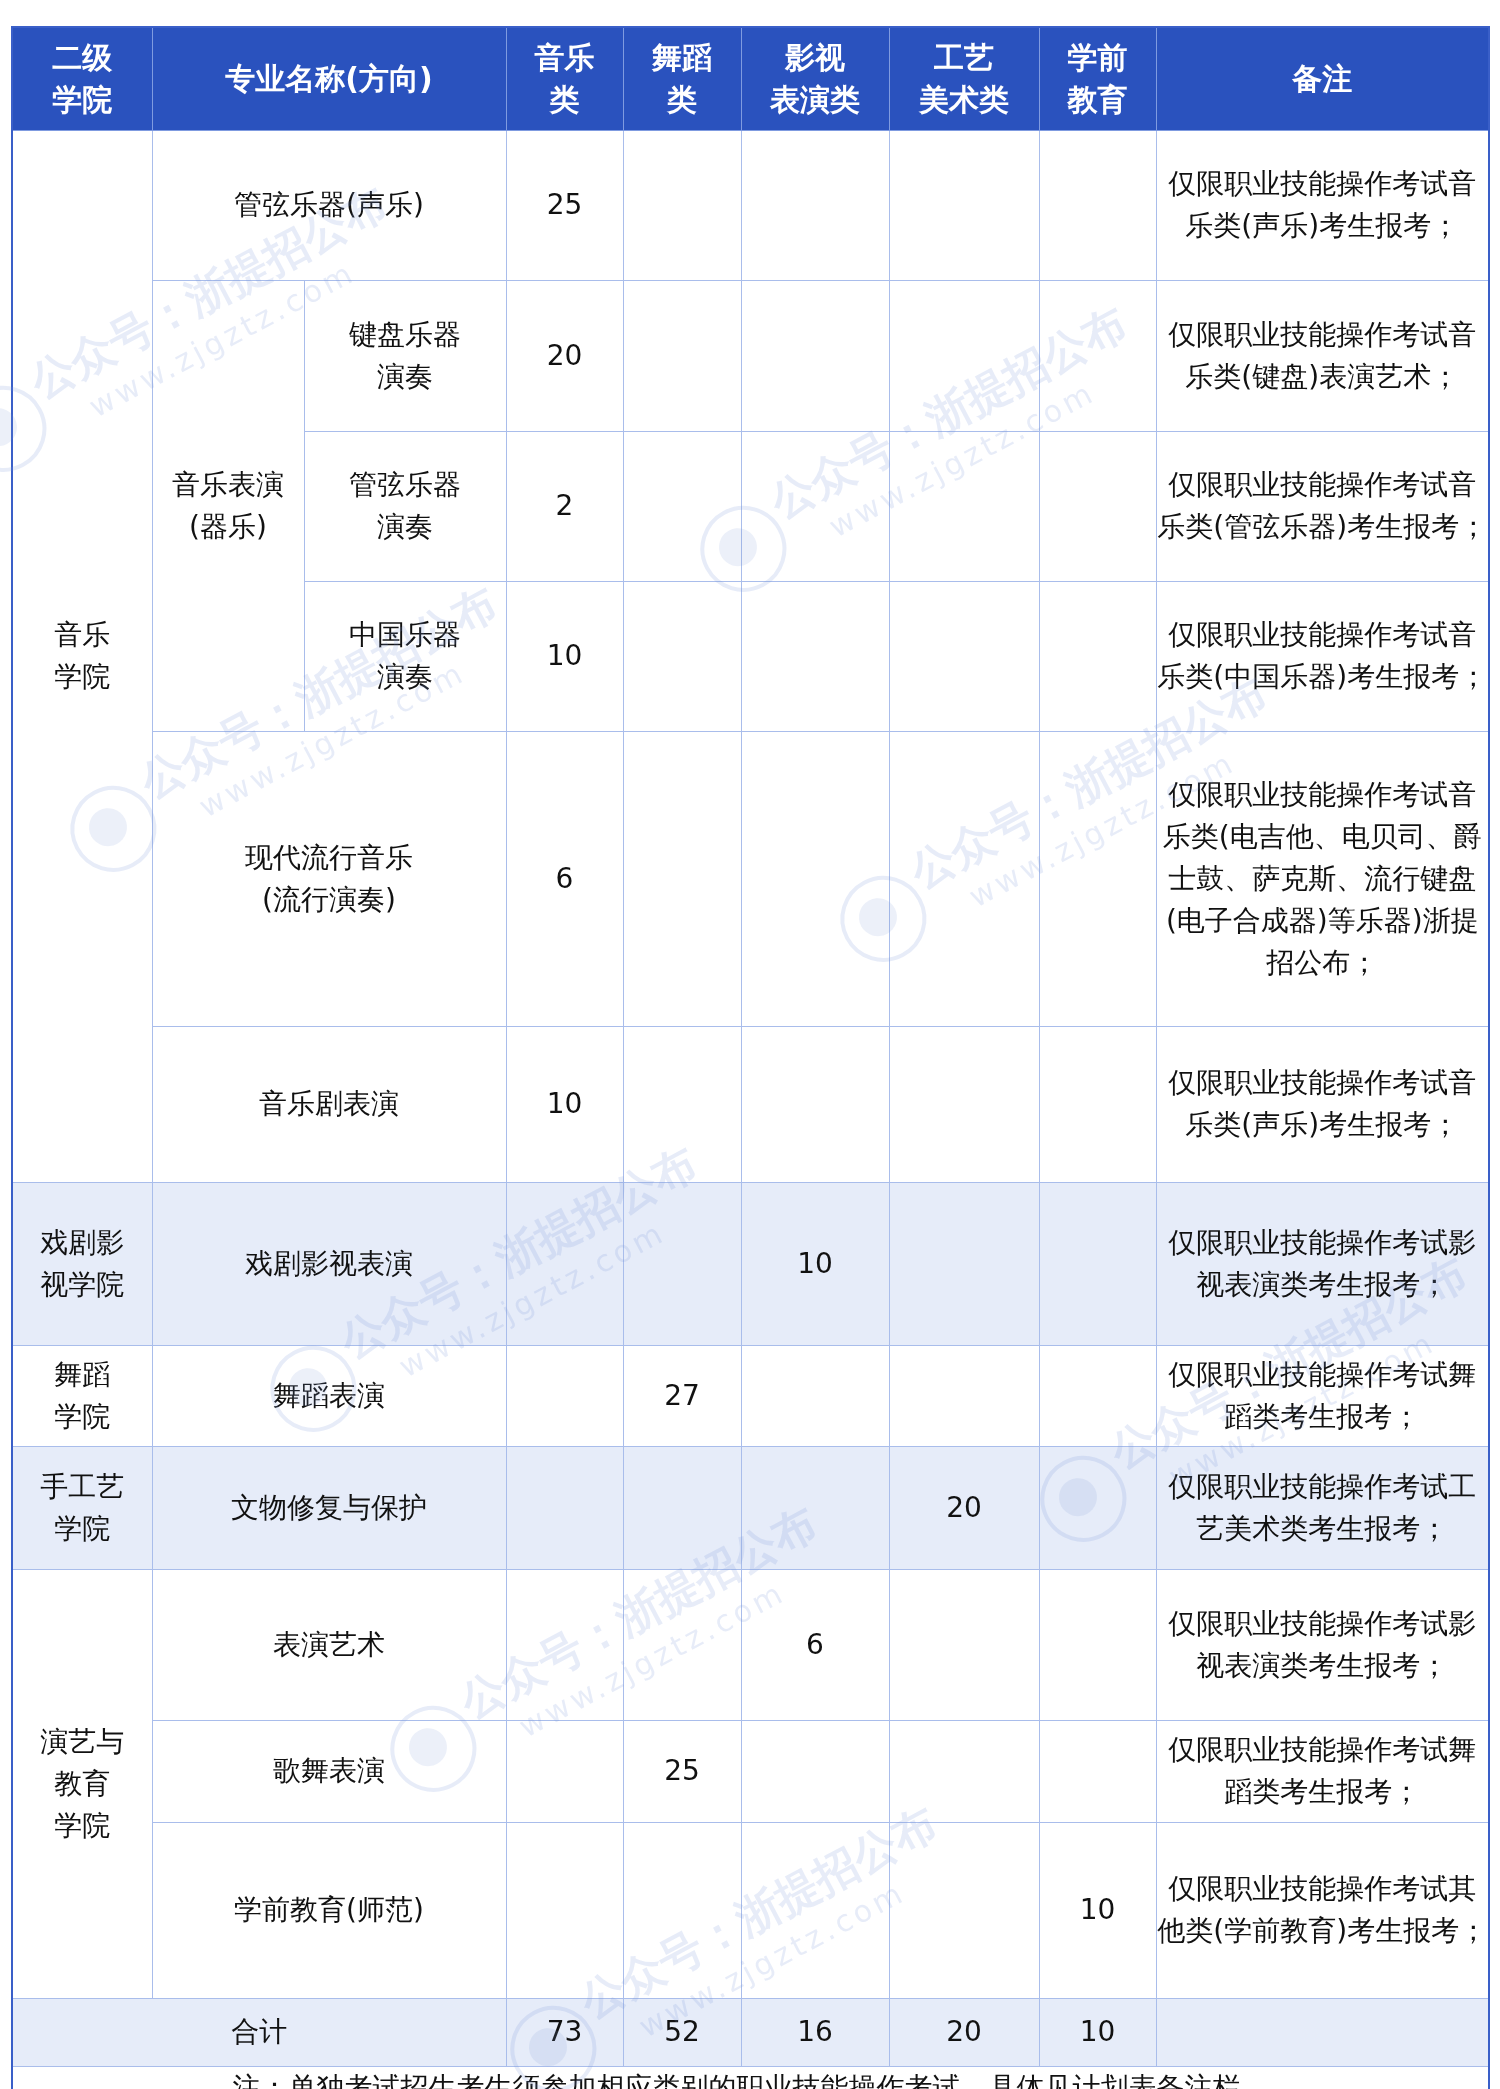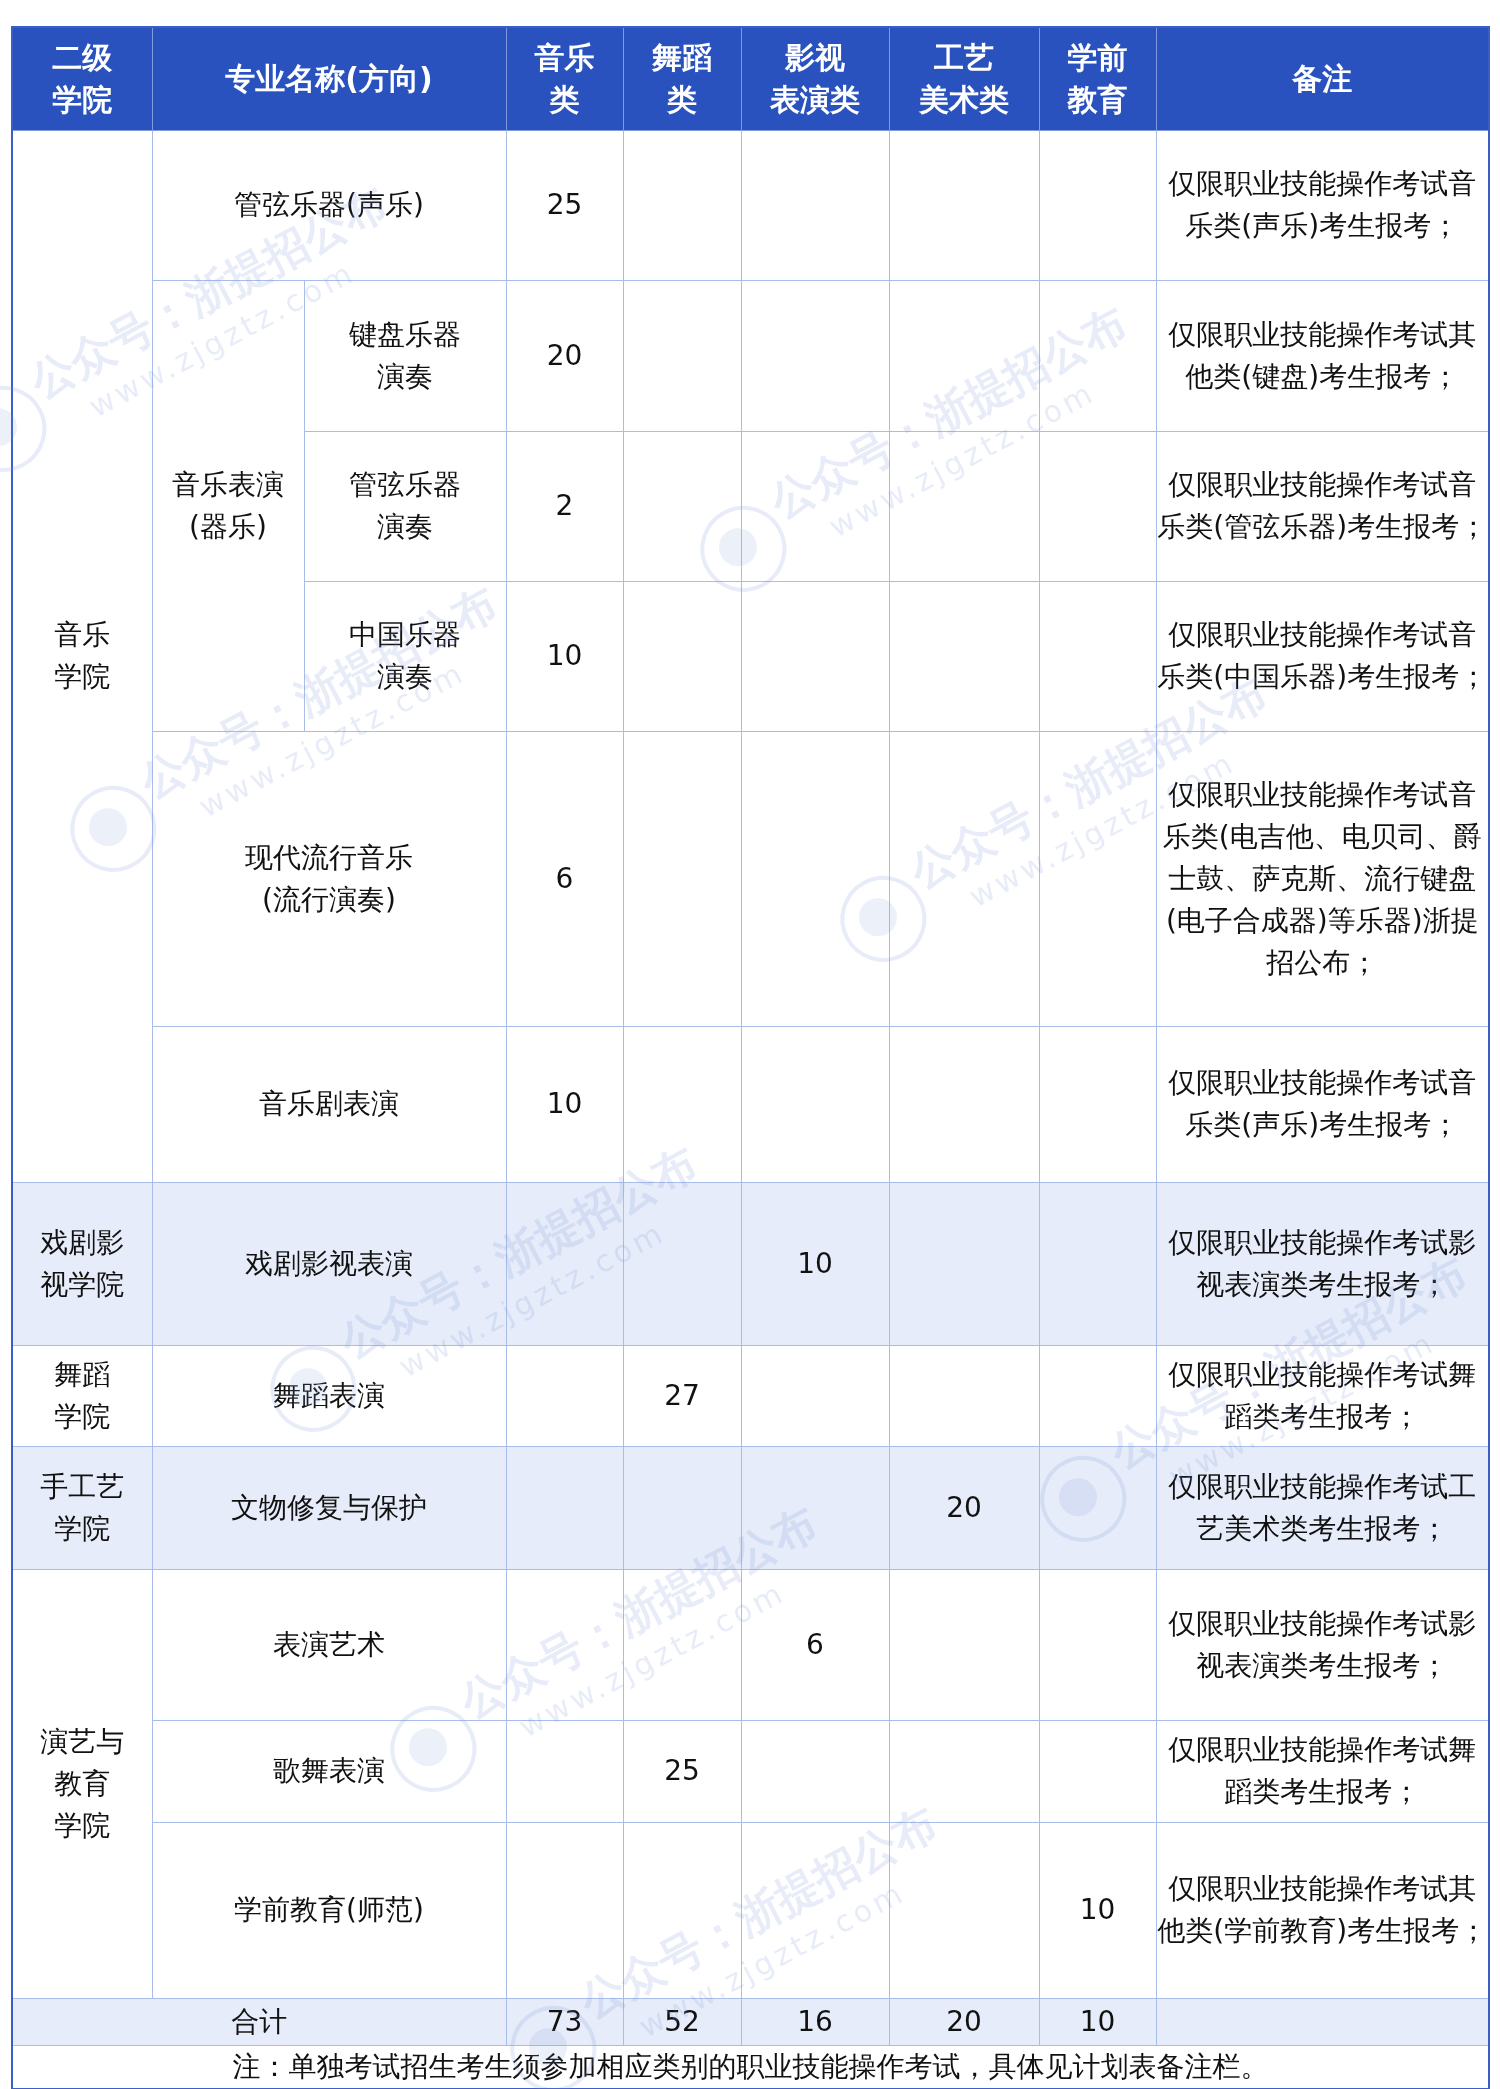--- a/index.html
+++ b/index.html
@@ -64,21 +64,21 @@
       <td class="remark">仅限职业技能操作考试音乐类(声乐)考生报考；</td>
     </tr>
     <tr style="height:151px">
       <td rowspan="3"><span class="ml">音乐表演<br>(器乐)</span></td>
       <td><span class="ml">键盘乐器<br>演奏</span></td>
       <td>20</td>
       <td></td>
         <td></td>
         <td></td>
         <td></td>
-      <td class="remark">仅限职业技能操作考试其他类(键盘)考生报考；</td>
+      <td class="remark">仅限职业技能操作考试音乐类(键盘)表演艺术；</td>
     </tr>
     <tr style="height:150px">
       <td><span class="ml">管弦乐器<br>演奏</span></td>
       <td>2</td>
       <td></td>
         <td></td>
         <td></td>
         <td></td>
       <td class="remark">仅限职业技能操作考试音乐类(管弦乐器)考生报考；</td>
     </tr>
@@ -165,21 +165,21 @@
     <tr style="height:176px">
       <td colspan="2"><span class="ml">学前教育(师范)</span></td>
       <td></td>
         <td></td>
         <td></td>
         <td></td>
       <td>10</td>
       <td class="remark">仅限职业技能操作考试其他类(学前教育)考生报考；</td>
     </tr>
 
-    <tr class="shade" style="height:47px">
+    <tr class="shade" style="height:68px">
       <td colspan="3">合计</td>
       <td>73</td>
       <td>52</td>
       <td>16</td>
       <td>20</td>
       <td>10</td>
       <td></td>
     </tr>
 
     <tr style="height:41px">

